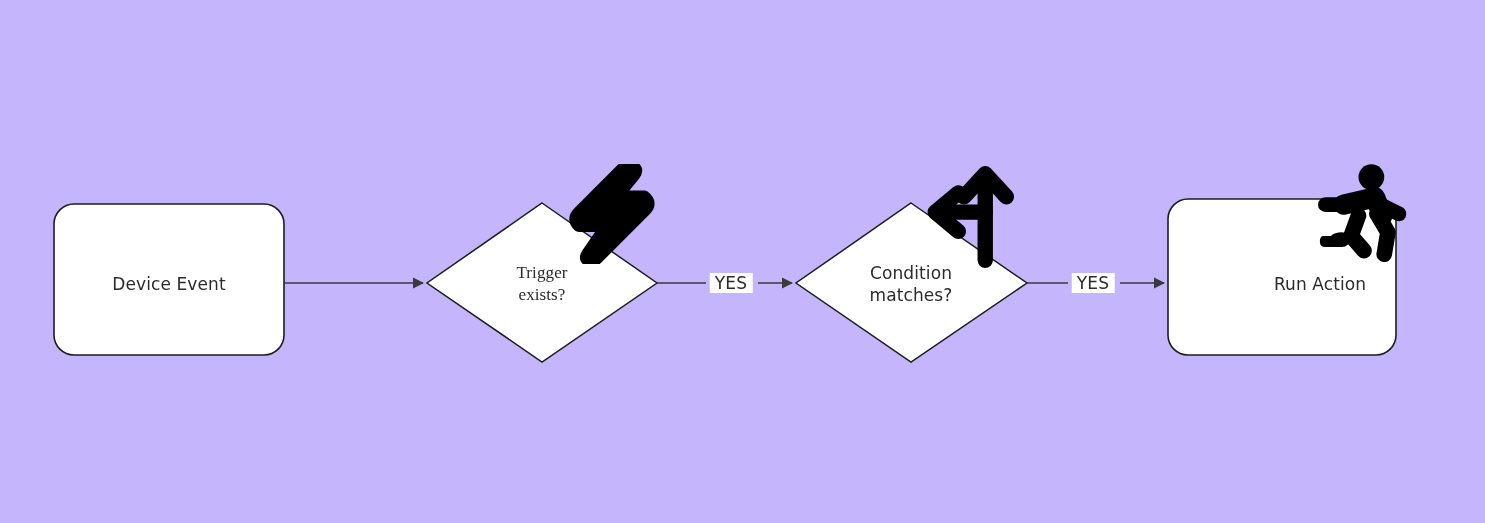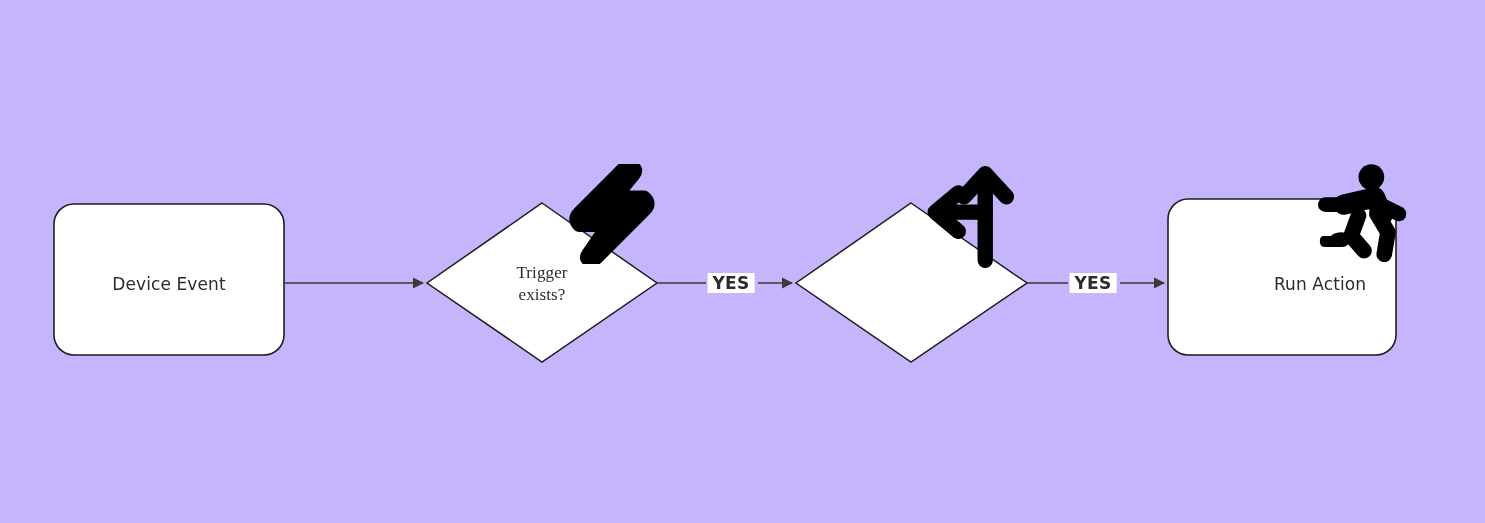--- a/index.html
+++ b/index.html
@@ -56,21 +56,20 @@
   .edge-label {
     position: absolute;
     color: #2b2b2b;
     font-size: 17px;
     line-height: 20px;
     text-align: center;
     letter-spacing: 0.2px;
     background: #ffffff;
     padding: 0 5px;
     transform: translate(-50%, -50%);
-    font-weight: bold;
   }
   .icon {
     position: absolute;
     color: #000000;
   }
   .icon svg {
     display: block;
     width: 100%;
     height: 100%;
   }
@@ -103,20 +102,22 @@
 
     <line class="connector" x1="1027" y1="283" x2="1068" y2="283"></line>
     <line class="connector" x1="1120" y1="283" x2="1164" y2="283" marker-end="url(#arrow)"></line>
   </svg>
 
   <div class="node-label" style="left:169px; top:284px;">Device Event</div>
 
   <div class="node-label" style="left:542px; top:284px;font-family:Liberation Serif, serif;">Trigger
 exists?</div>
 
+  <div class="node-label" style="left:911px; top:284px;">Condition
+matches?</div>
 
   <div class="node-label" style="left:1282px; top:284px;margin-left:38px;">Run Action</div>
 
   <div class="edge-label" style="left:731px; top:283px;">YES</div>
 
   <div class="edge-label" style="left:1093px; top:283px;">YES</div>
 
   <div class="icon" style="left:566px; top:164px; width:92px; height:100px;">
     <svg viewBox="0 0 100 108" xmlns="http://www.w3.org/2000/svg">
       <path d="M62 4 L14 52 Q6 60 14 67 L44 67 L24 96 Q18 104 27 105

